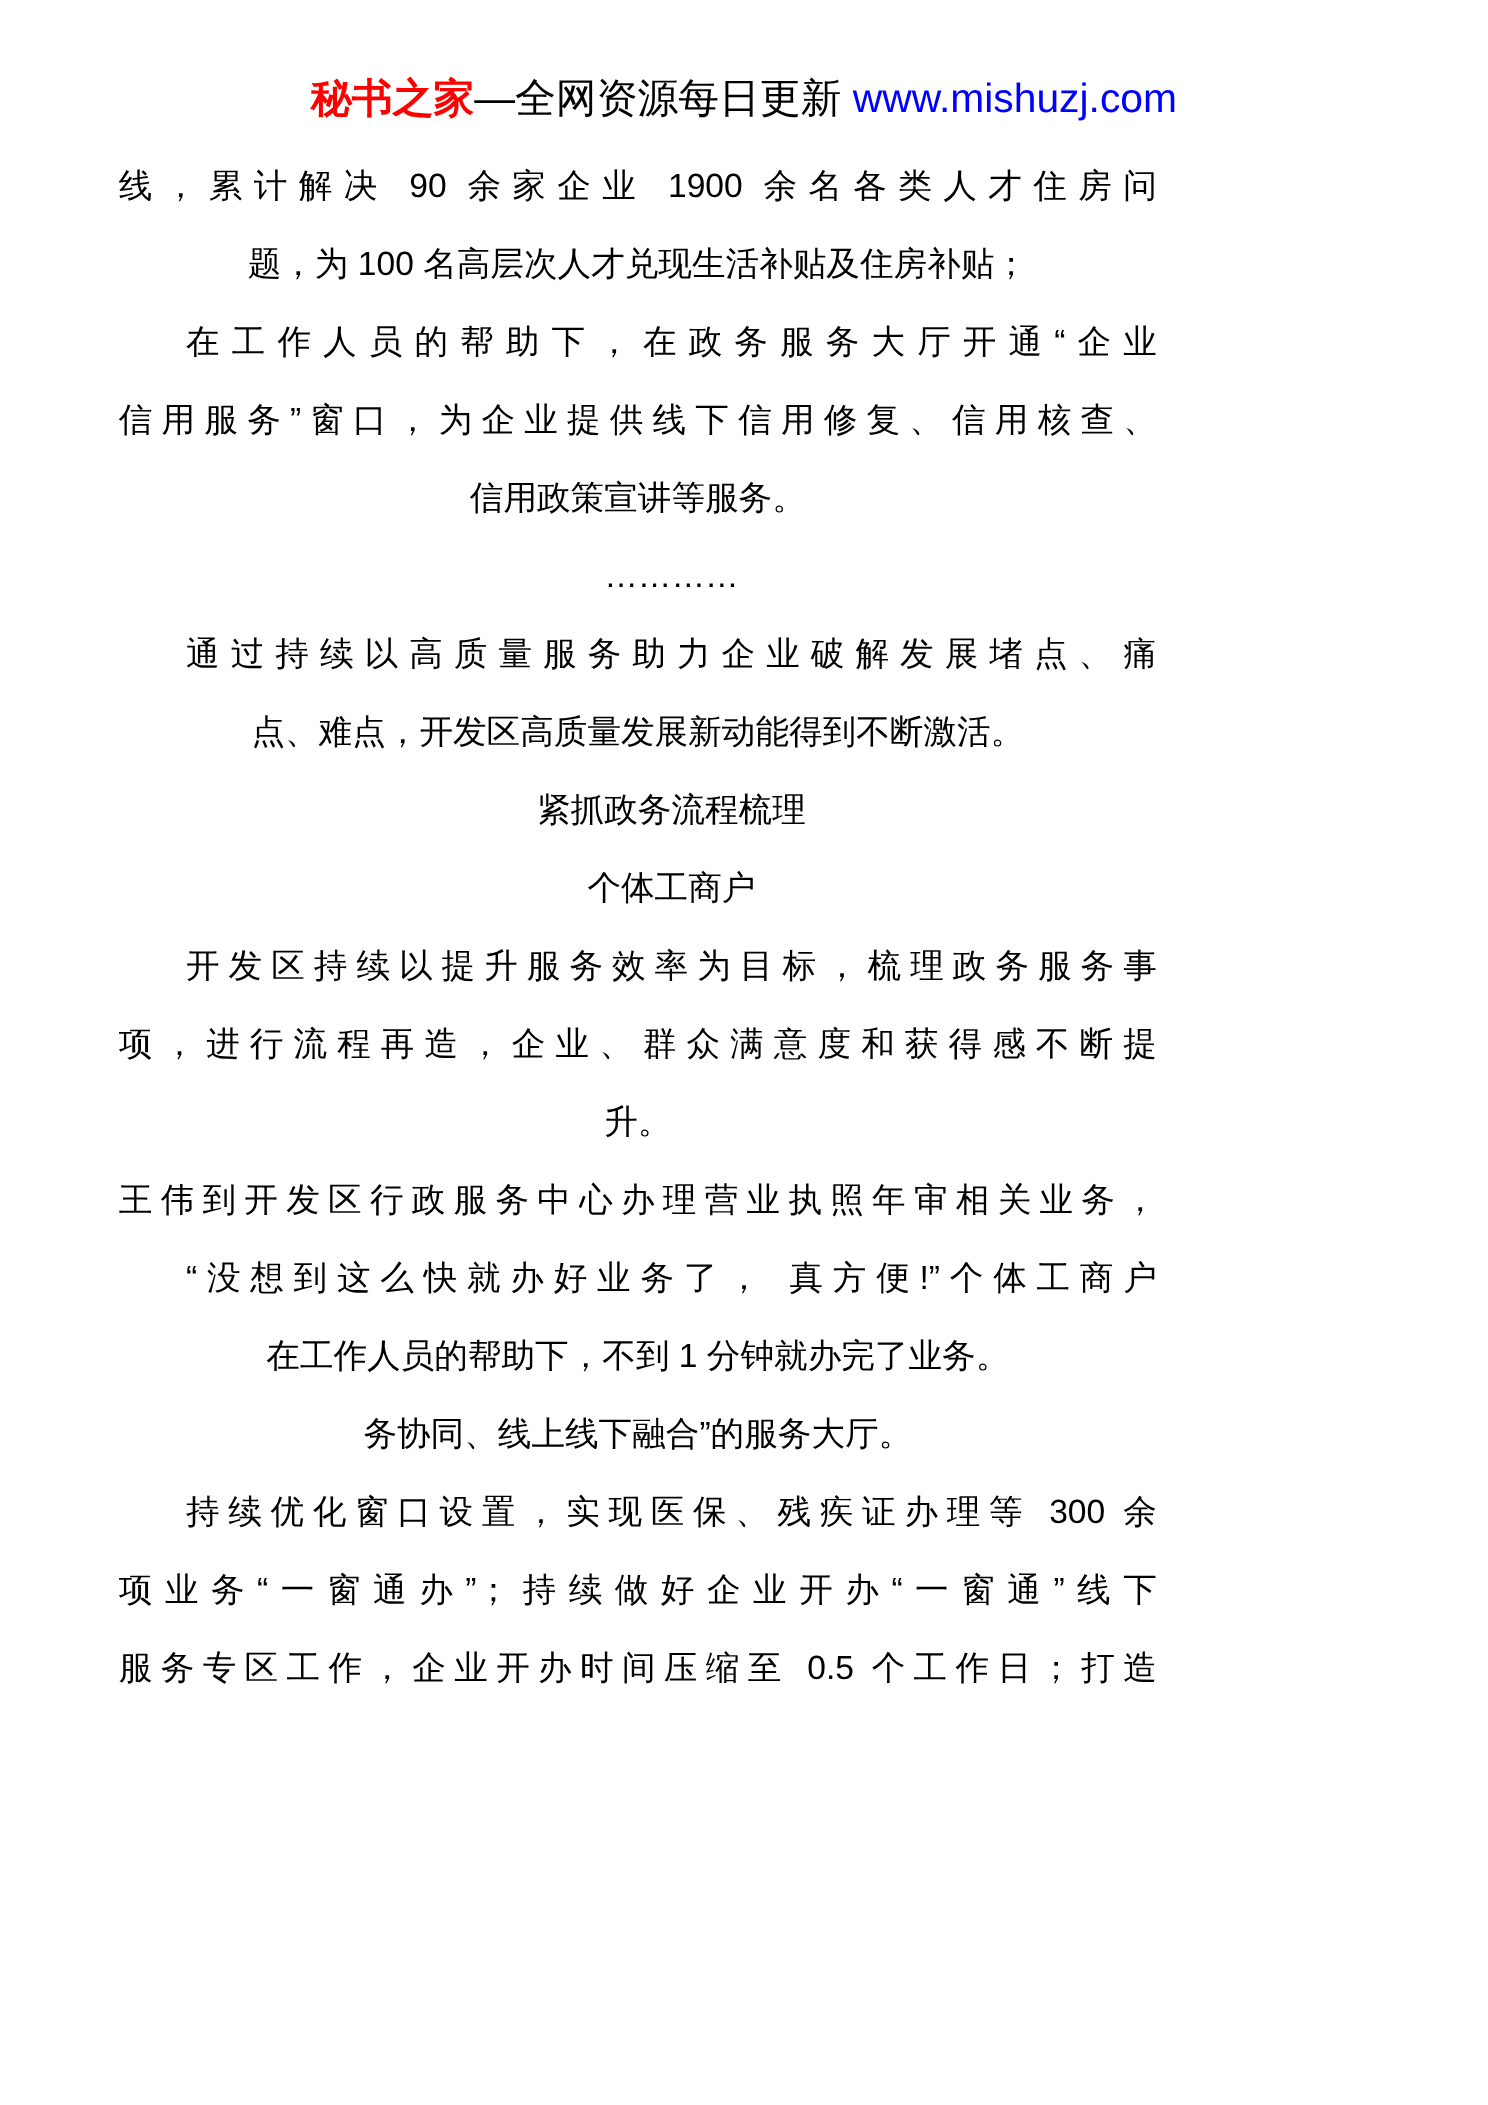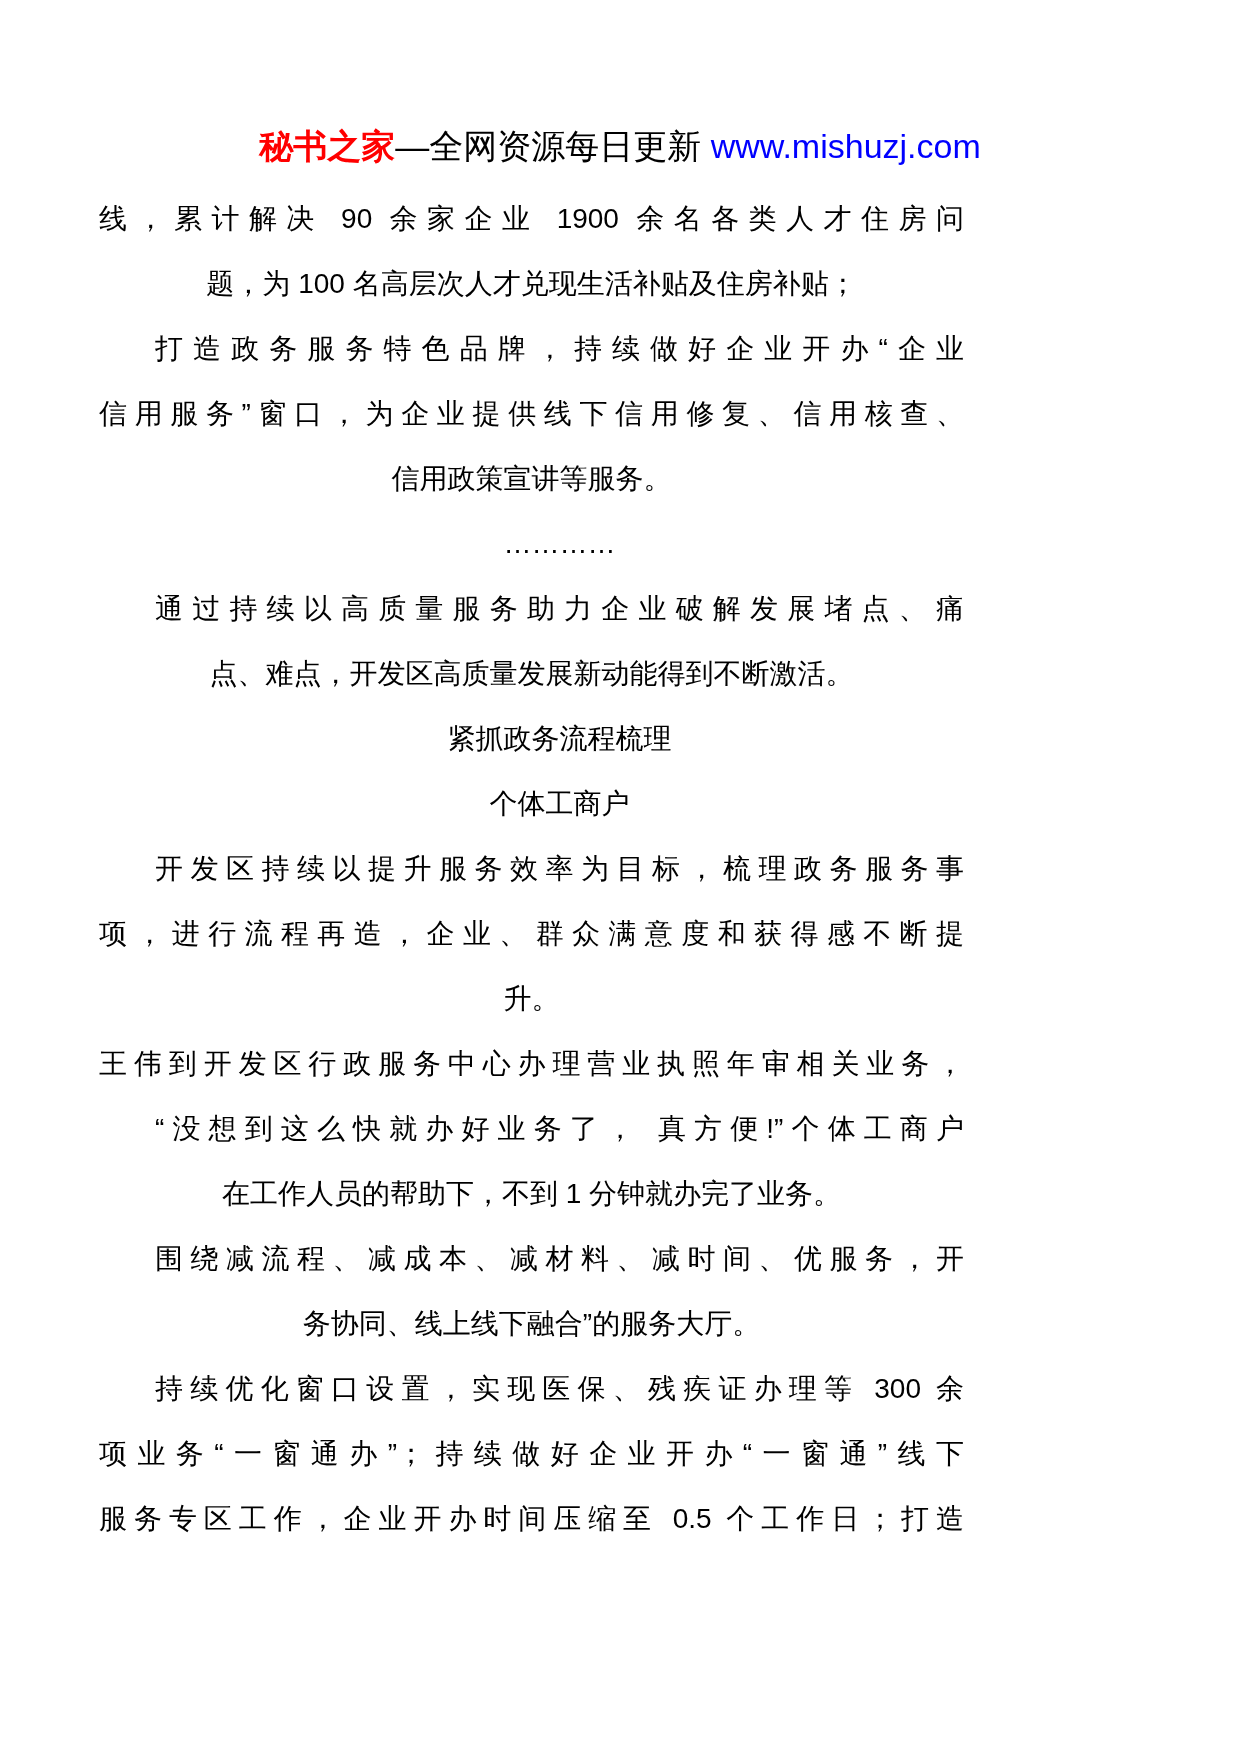--- a/index.html
+++ b/index.html
@@ -10,21 +10,21 @@
   #page {
     position: relative;
     width: 1240px;
     height: 1754px;
     background: #ffffff;
     overflow: hidden;
     font-family: "Liberation Sans", sans-serif;
     color: #000000;
   }
   #doc-header {
-    padding-top: 114px;
+    padding-top: 50px;
     width: 1240px;
     text-align: center;
     font-size: 34px;
     line-height: 65px;
     white-space: nowrap;
   }
   #doc-header .brand {
     font-weight: bold;
   }
   #doc-header .tagline {
@@ -56,33 +56,32 @@
 </head>
 <body>
 
 <div id="page">
   <div id="doc-header">
     <span class="brand" style="color: rgb(255, 0, 0);">秘书之家</span><span class="tagline" style="color: rgb(0, 0, 0);">—全网资源每日更新 </span><span class="url" style="color: rgb(0, 0, 255);">www.mishuzj.com</span>
   </div>
   <div id="doc-body" style="color: rgb(0, 0, 0);">
       <div class="line fill">线，累计解决 90 余家企业 1900 余名各类人才住房问</div>
       <div class="line">题，为 100 名高层次人才兑现生活补贴及住房补贴；</div>
-      <div class="line indent fill">打造政务服务特色品牌，持续做好企业开办“企业</div>
+      <div class="line indent fill">在工作人员的帮助下，在政务服务大厅开通“企业</div>
       <div class="line fill">信用服务”窗口，为企业提供线下信用修复、信用核查、</div>
       <div class="line">信用政策宣讲等服务。</div>
       <div class="line indent">…………</div>
       <div class="line indent fill">通过持续以高质量服务助力企业破解发展堵点、痛</div>
       <div class="line">点、难点，开发区高质量发展新动能得到不断激活。</div>
       <div class="line indent">紧抓政务流程梳理</div>
       <div class="line indent">个体工商户</div>
       <div class="line indent fill">开发区持续以提升服务效率为目标，梳理政务服务事</div>
       <div class="line fill">项，进行流程再造，企业、群众满意度和获得感不断提</div>
       <div class="line">升。</div>
       <div class="line fill">王伟到开发区行政服务中心办理营业执照年审相关业务，</div>
       <div class="line indent fill">“没想到这么快就办好业务了， 真方便!”个体工商户</div>
       <div class="line">在工作人员的帮助下，不到 1 分钟就办完了业务。</div>
-      <div class="line indent fill">围绕减流程、减成本、减材料、减时间、优服务，开</div>
       <div class="line">务协同、线上线下融合”的服务大厅。</div>
       <div class="line indent fill">持续优化窗口设置，实现医保、残疾证办理等 300 余</div>
       <div class="line fill">项业务“一窗通办”；持续做好企业开办“一窗通”线下</div>
       <div class="line fill">服务专区工作，企业开办时间压缩至 0.5 个工作日；打造</div>
     </div>
 </div>
 
 </body></html>

